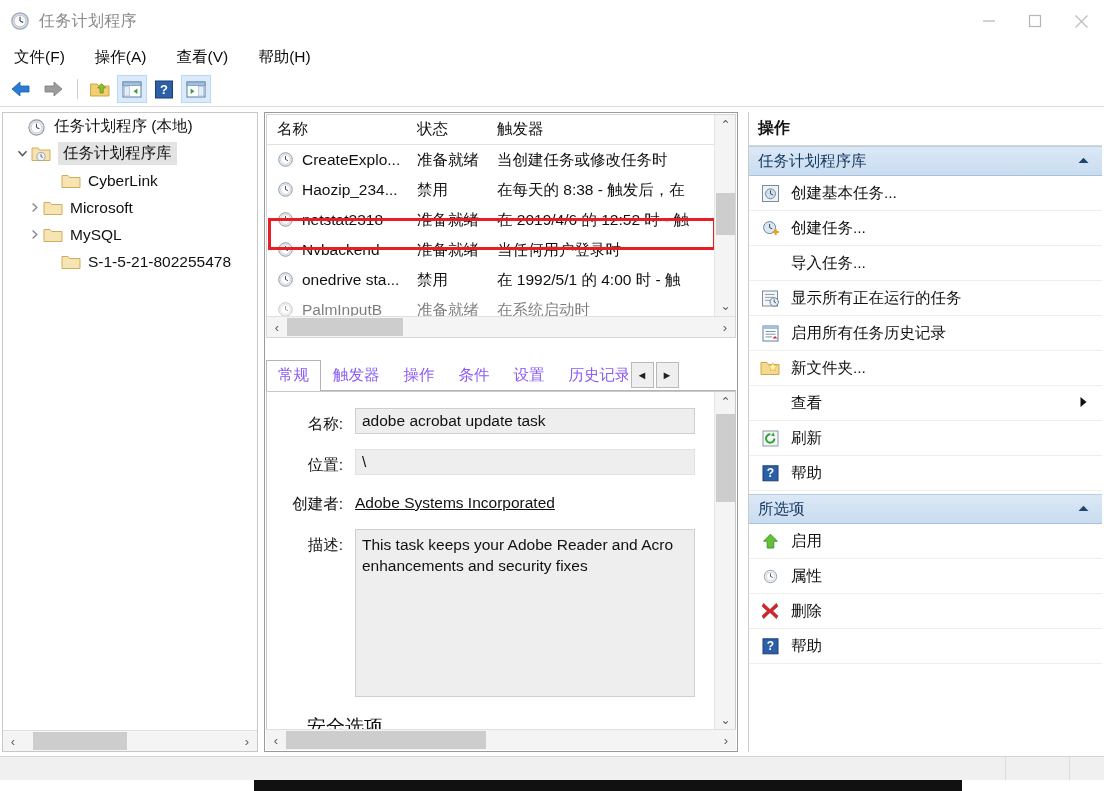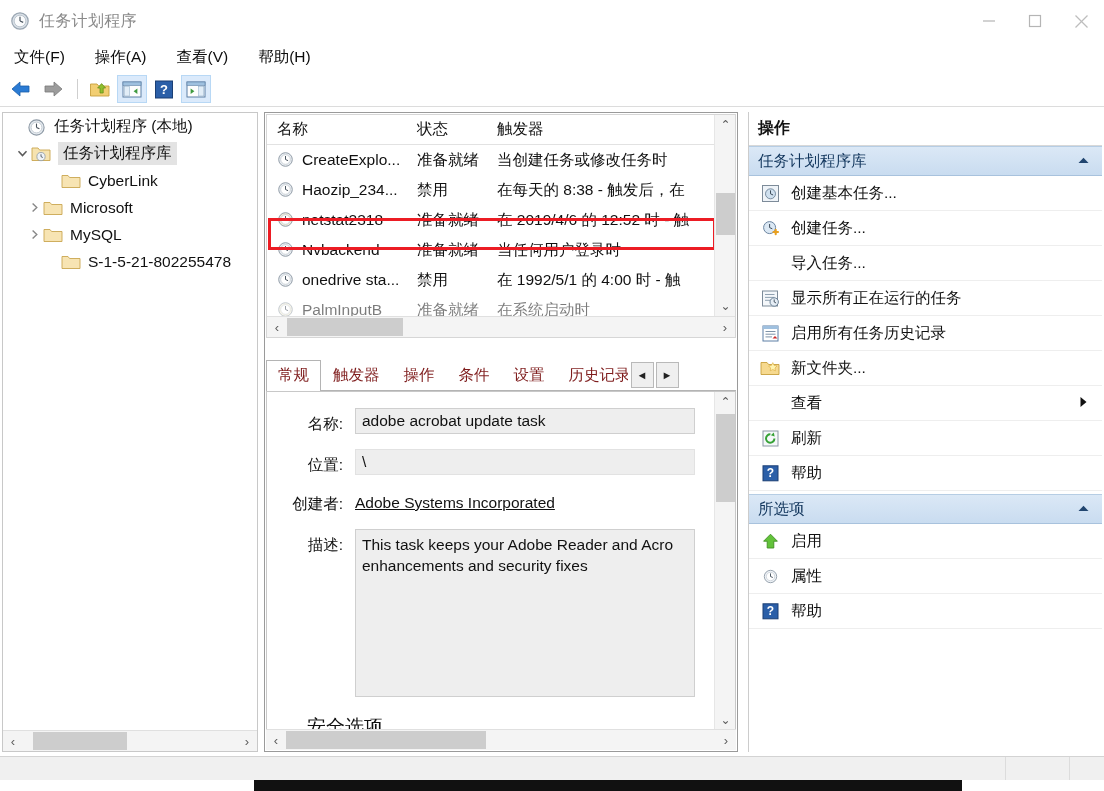--- a/index.html
+++ b/index.html
@@ -133,21 +133,21 @@
     position: absolute; left: 1px; top: 103px; width: 448px; height: 32px;
     border: 3px solid #ec1c24; pointer-events: none;
   }
 
   
   .tabstrip {
     position: absolute; left: 1px; top: 246px; width: 470px; height: 32px;
     display: flex; align-items: flex-end; border-bottom: 1px solid #b4b4b4;
   }
   .tab {
-    font-size: 15.5px; color: #7f1d1d; padding: 4px 11px 5px 11px; height: 30px;
+    font-size: 15.5px; color: #8b5cf6; padding: 4px 11px 5px 11px; height: 30px;
     display: flex; align-items: center; white-space: nowrap;
     border: 1px solid transparent; border-bottom: none;
   }
   .tab.active {
     background: #ffffff; border-color: #b4b4b4; position: relative; top: 1px;
     height: 31px;
   }
   .tab.clipped { overflow: hidden; max-width: 72px; }
   .tab-nav {
     width: 23px; height: 26px; margin-bottom: 2px; background: #efefef;
@@ -718,20 +718,28 @@
         <svg width="19" height="19" viewBox="0 0 19 19">
           <circle cx="9.5" cy="9.5" r="6.2" fill="#eef2f6" stroke="#9aa5b0" stroke-width="1"></circle>
           <circle cx="9.5" cy="9.5" r="4.2" fill="#ffffff" stroke="#bac3cc" stroke-width=".6"></circle>
           <line x1="9.5" y1="9.5" x2="9.5" y2="6.4" stroke="#4f5a65" stroke-width="1"></line>
           <line x1="9.5" y1="9.5" x2="11.8" y2="10.5" stroke="#4f5a65" stroke-width="1"></line>
         </svg>
       </span>
       <span class="act-label">属性</span>
     </div>
 
+    <div class="act-item">
+      <span class="act-icon">
+        <svg width="20" height="20" viewBox="0 0 20 20">
+          <path d="M3.6 2.4 L10 8.6 L16.4 2.4 L17.8 5.2 L12.6 10 L17.8 14.8 L16.4 17.6 L10 11.4 L3.6 17.6 L2.2 14.8 L7.4 10 L2.2 5.2 Z" fill="#d7262b" stroke="#9e1b1f" stroke-width=".7"></path>
+        </svg>
+      </span>
+      <span class="act-label">删除</span>
+    </div>
 
     <div class="act-item">
       <span class="act-icon">
         <svg width="19" height="19" viewBox="0 0 19 19">
           <rect x="2" y="1.8" width="15" height="15" fill="#2b5fa8" stroke="#1b3f74" stroke-width="1"></rect>
           <text x="9.5" y="13" font-family="Liberation Sans, sans-serif" font-size="12" font-weight="bold" fill="#ffffff" text-anchor="middle">?</text>
         </svg>
       </span>
       <span class="act-label">帮助</span>
     </div>

